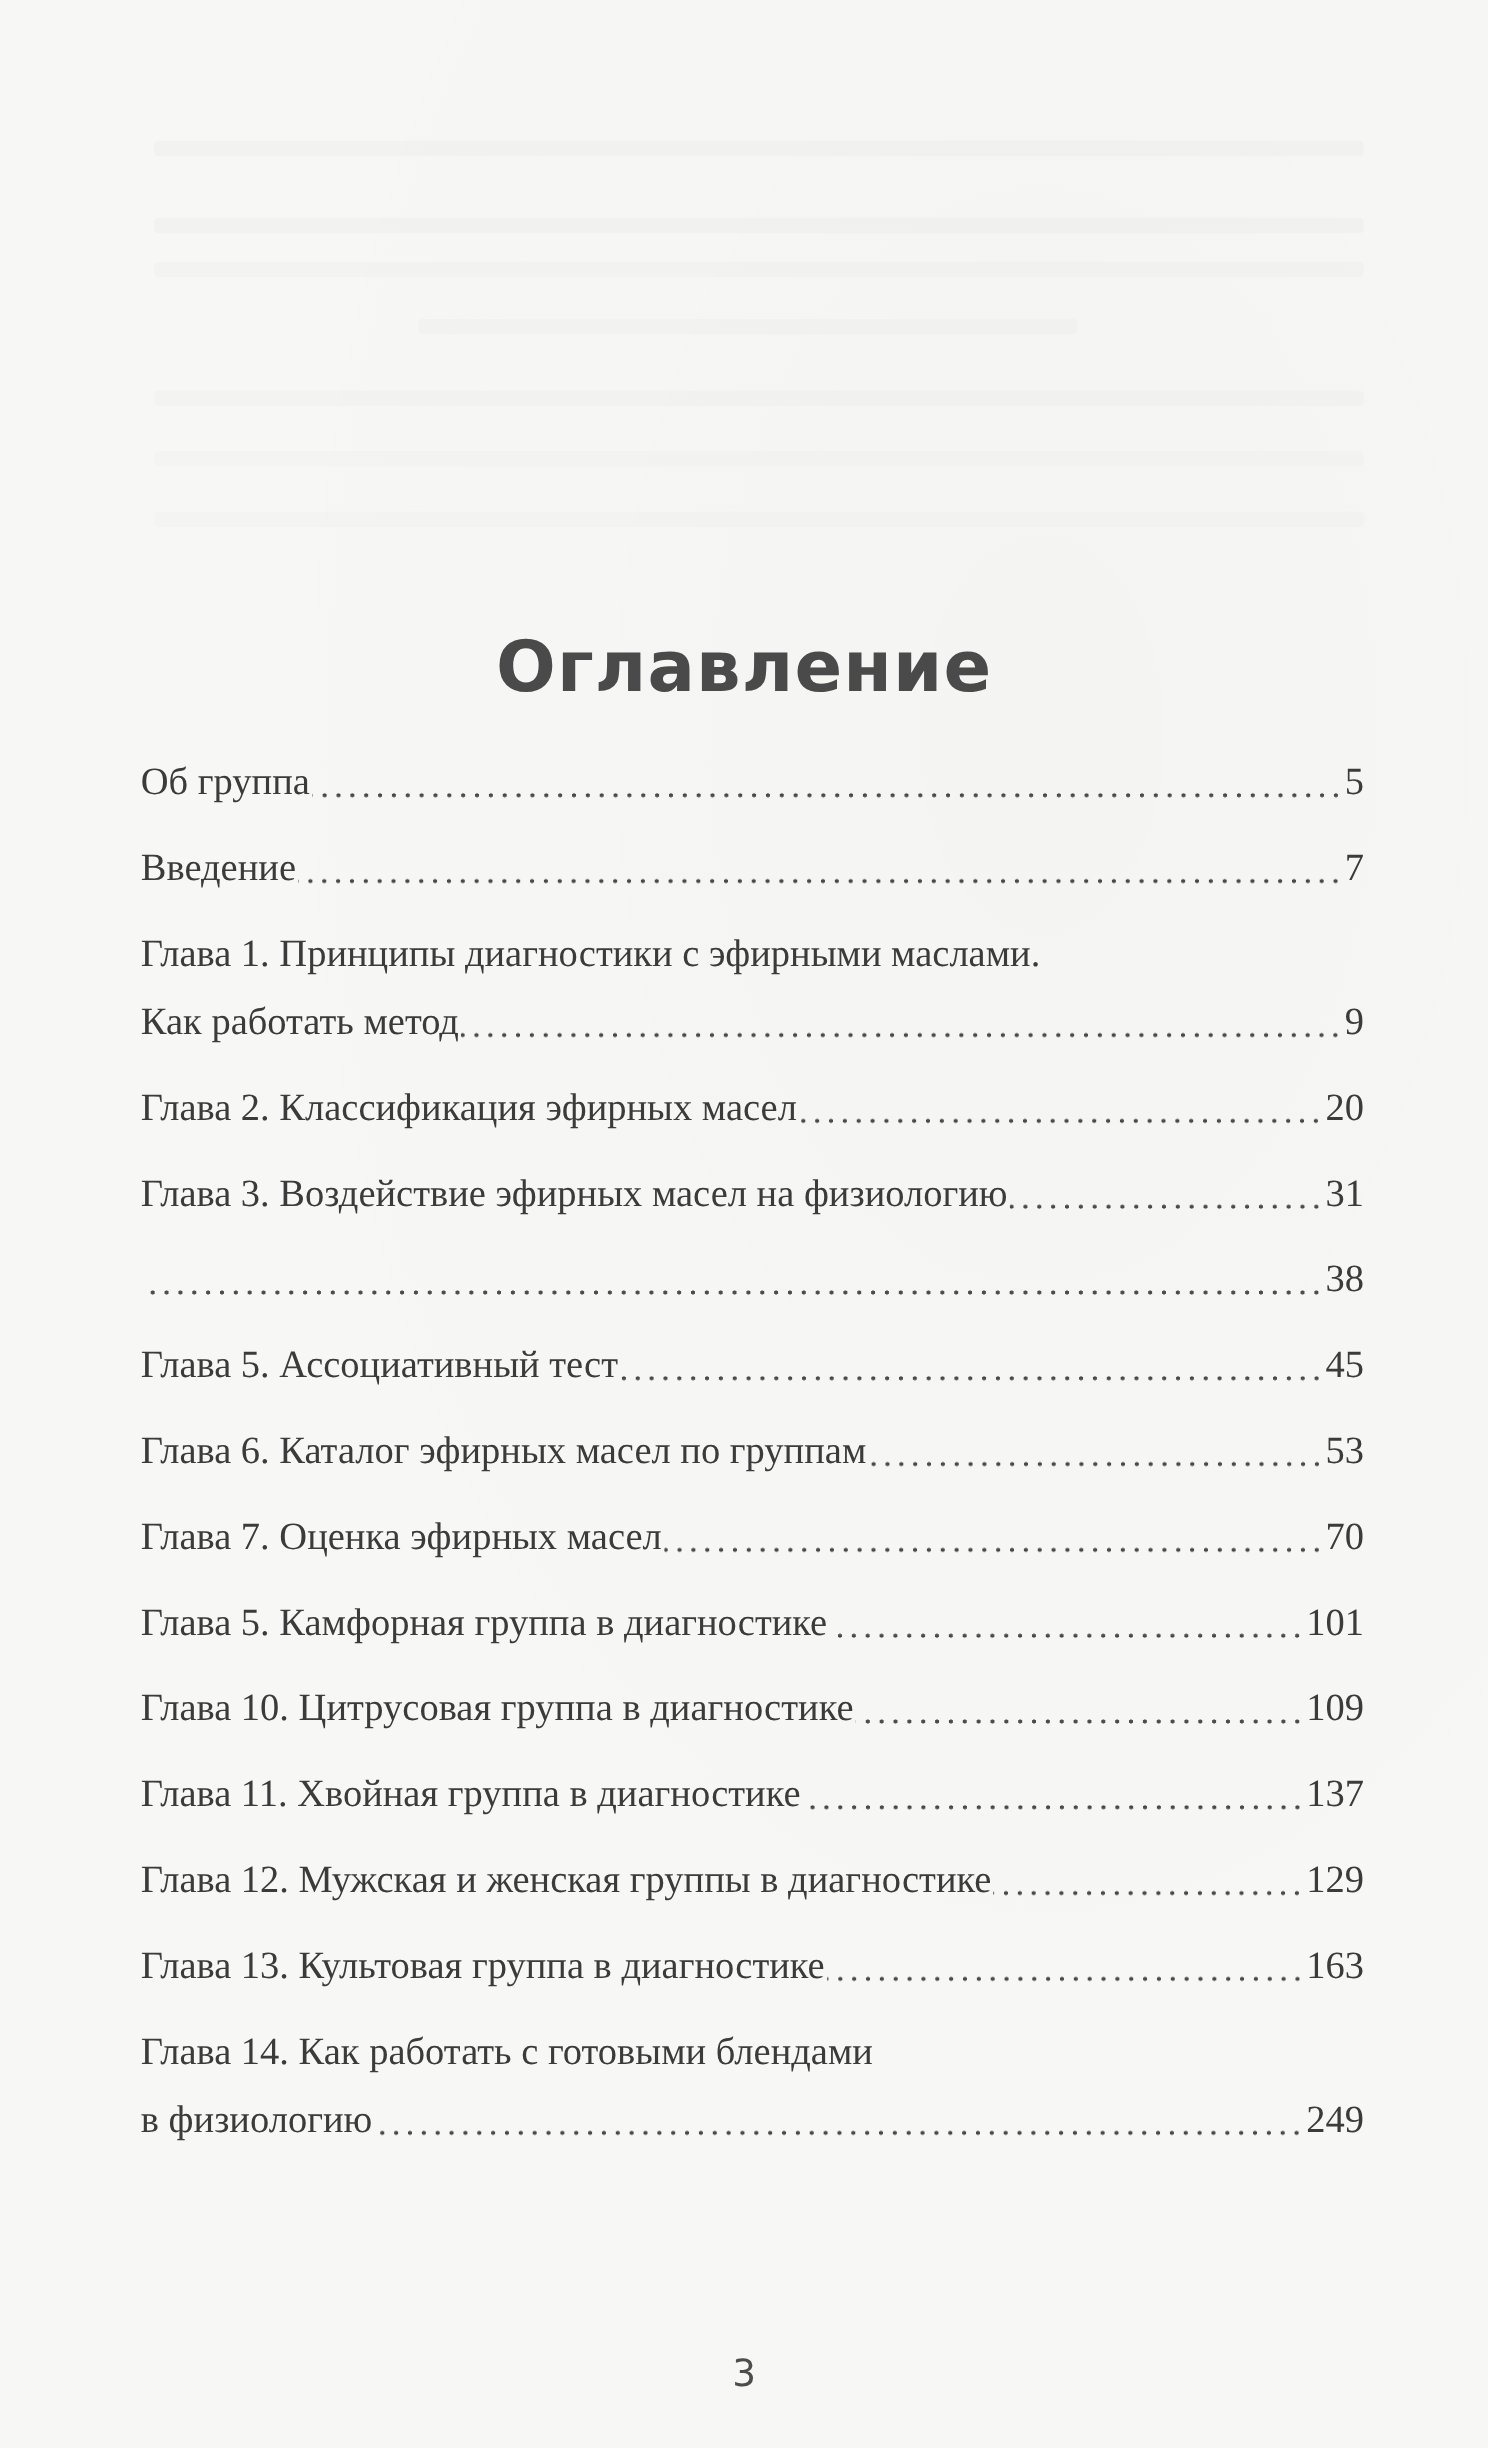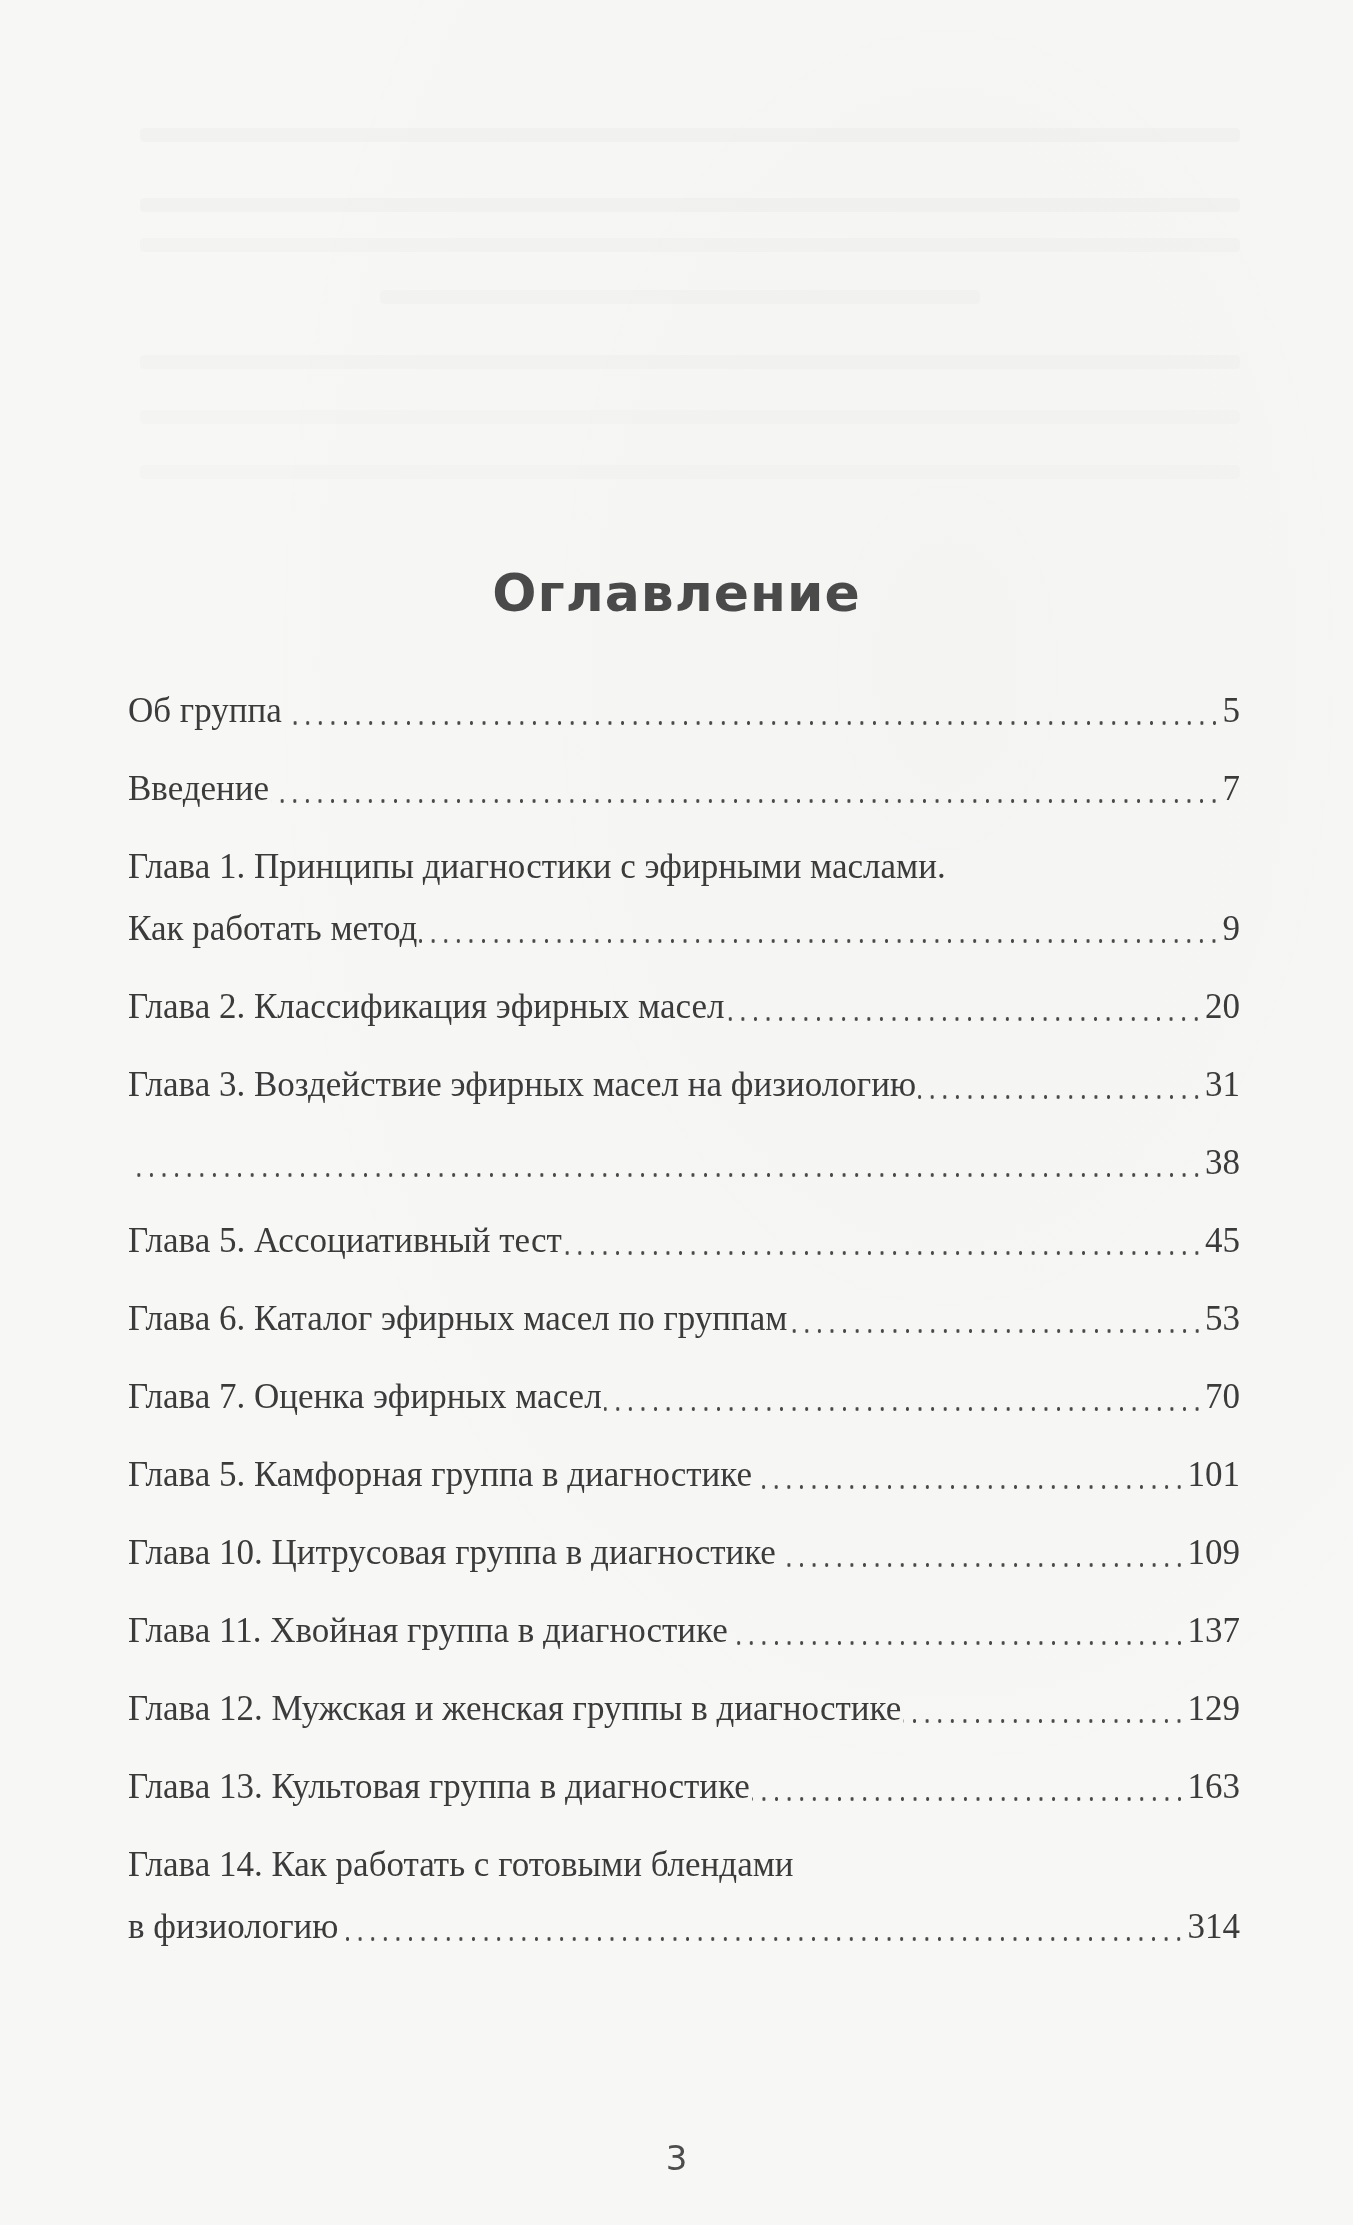--- a/index.html
+++ b/index.html
@@ -34,21 +34,21 @@
       border-radius: 4px;
     }
     .title {
       position: absolute;
       left: 0;
       width: 1353px;
       top: 532px;
       text-align: center;
       font-family: "DejaVu Sans", "Liberation Sans", sans-serif;
       font-weight: bold;
-      font-size: 52px;
+      font-size: 64px;
       letter-spacing: 1px;
       color: #4a4a4a;
       line-height: 1;
     }
     .toc {
       position: absolute;
       left: 128px;
       width: 1112px;
       top: 680px;
     }
@@ -230,20 +230,20 @@
       </div>
     </div>
 
     <div class="entry double">
       <div class="line">
         <span class="txt">Глава 14. Как работать с готовыми блендами</span>
       </div>
       <div class="line">
         <span class="txt">в физиологию</span>
         <span class="leader"></span>
-        <span class="pg">314</span>
+        <span class="pg">249</span>
       </div>
     </div>
 
   </div>
 
   <div class="page-number">3</div>
 </div>
 
 </body></html>

